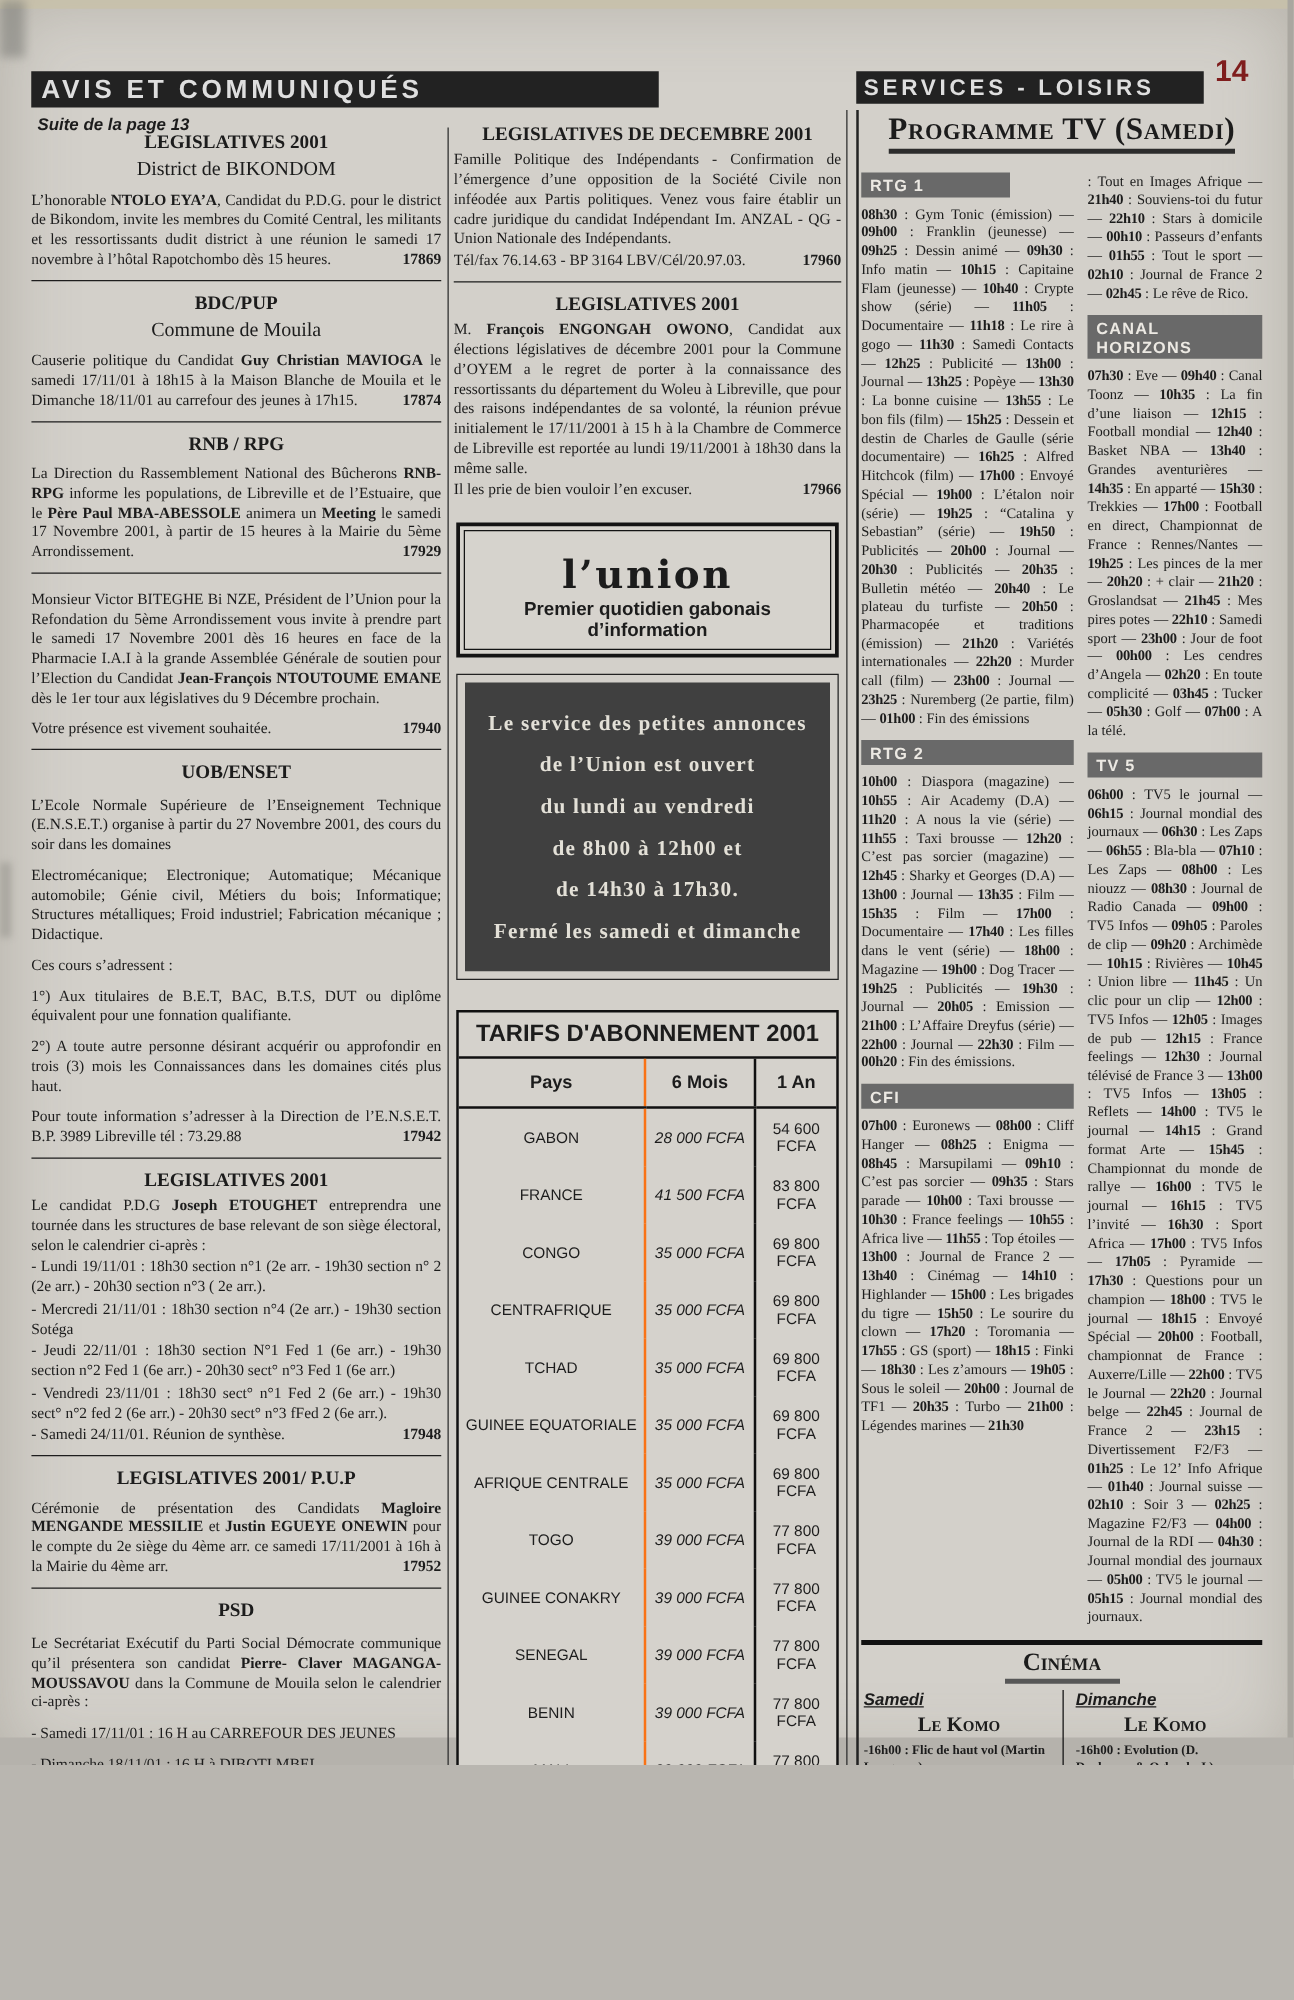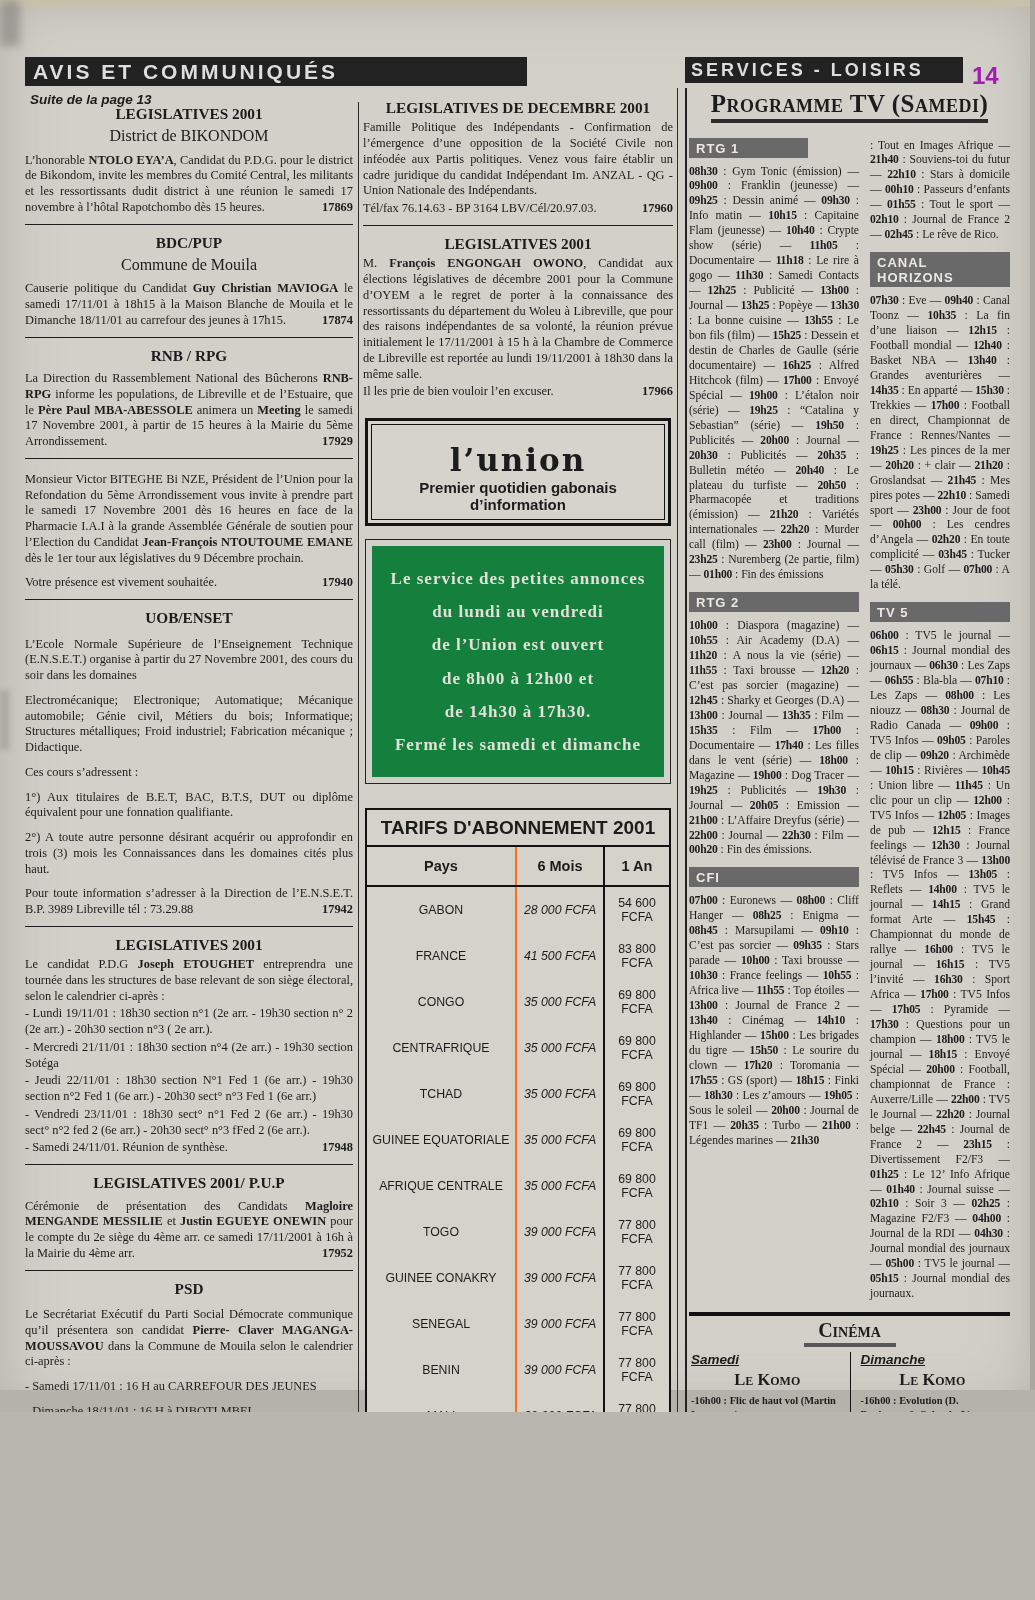--- a/index.html
+++ b/index.html
@@ -14,22 +14,22 @@
   .art-leftsmudge{left:0;top:690px;width:9px;height:60px;background:#8f8d86;filter:blur(3px);opacity:.5;}
   .art-bottomlight{left:0;right:0;top:1468px;height:132px;background:#d9d6d0;}
   .art-band1{right:30px;top:1475px;width:46px;height:125px;background:#4c4c49;filter:blur(3px);opacity:.75;}
   .art-band2{right:0;top:1475px;width:26px;height:125px;background:#70706c;filter:blur(3px);opacity:.7;}
   .art-bottomstrip{left:0;right:0;bottom:0;height:22px;background:#b5b2ac;}
   
   .hdr-bar{position:absolute;background:#222;color:#dedede;font-family:"Liberation Sans",sans-serif;
            font-weight:bold;letter-spacing:3px;display:flex;align-items:center;}
   .hdr-avis{left:25px;top:57px;width:494px;height:29px;font-size:21px;padding-left:8px;}
   .hdr-services{left:685px;top:57px;width:272px;height:26px;font-size:18px;padding-left:6px;}
-  .pagenum{position:absolute;left:972px;top:62px;font-family:"Liberation Sans",sans-serif;
-           font-weight:bold;font-size:24px;color:#a21caf;}
+  .pagenum{position:absolute;left:972px;top:44px;font-family:"Liberation Sans",sans-serif;
+           font-weight:bold;font-size:24px;color:#7f1d1d;}
   .suite{position:absolute;left:30px;top:92px;font-family:"Liberation Sans",sans-serif;
          font-weight:bold;font-style:italic;font-size:13.5px;}
   
   .content{position:absolute;left:25px;top:88px;width:985px;height:1352px;display:grid;
            grid-template-columns:328px 10px 310px 16px 1fr;overflow:hidden;}
   .gap1{border-left:1.5px solid #2b2b2b;margin-left:5px;margin-top:14px;}
   .gap2{border-left:1.5px solid #2b2b2b;border-right:2.5px solid #222;width:7px;margin-left:4px;}
   .col-left{padding-top:8px;}
   .col-mid{padding-top:2px;}
   .col-right{padding-top:0;}
@@ -42,21 +42,21 @@
   .ad.tight .ad-para{margin:2px 0 0;}
   .ad.airy .ad-para{margin:9px 0 0;}
   .ref{float:right;font-weight:bold;margin-left:10px;}
   
   .union-box{border:3px solid #131313;padding:3px;margin:10px 2px 0;background:#d6d3cd;}
   .union-inner{border:1.7px solid #131313;text-align:center;padding:17px 6px 6px;}
   .union-logo{font-weight:bold;font-size:31px;letter-spacing:2px;font-family:"DejaVu Serif",serif;}
   .union-tagline{font-family:"Liberation Sans",sans-serif;font-weight:bold;font-size:15px;margin-top:1px;}
   
   .service-frame{border:1.6px solid #222;padding:6px;margin:13px 2px 0;}
-  .service-inner{background:#15803d;color:#e3e0d7;text-align:center;padding:16px 6px;}
+  .service-inner{background:#404040;color:#e3e0d7;text-align:center;padding:16px 6px;}
   .service-line{font-weight:bold;font-size:17px;line-height:1.95;letter-spacing:1px;}
   
   .tariffs{border:2.5px solid #111;margin:24px 2px 0;background:#d5d2cc;}
   .tariffs-title{font-family:"Liberation Sans",sans-serif;font-weight:bold;font-size:19px;
                  text-align:center;padding:7px 0 6px;border-bottom:2px solid #111;}
   table.tar{border-collapse:collapse;width:100%;font-family:"Liberation Sans",sans-serif;}
   .tar th{font-size:14.5px;font-weight:bold;border-bottom:2px solid #111;height:36px;}
   .tar td{font-size:12.3px;text-align:center;height:44px;}
   .tar .c2,.tar .h2{border-left:2px solid #f97316;}
   .tar .c3,.tar .h3{border-left:2.5px solid #111;}
@@ -179,22 +179,22 @@
       <div class="union-box">
         <div class="union-inner">
           <div class="union-logo">l’union</div>
           <div class="union-tagline">Premier quotidien gabonais d’information</div>
         </div>
       </div>
 
       <div class="service-frame">
         <div class="service-inner" id="service-lines">
             <div class="service-line">Le service des petites annonces</div>
+            <div class="service-line">de l’Union est ouvert</div>
             <div class="service-line">du lundi au vendredi</div>
-            <div class="service-line">de l’Union est ouvert</div>
             <div class="service-line">de 8h00 à 12h00 et</div>
             <div class="service-line">de 14h30 à 17h30.</div>
             <div class="service-line">Fermé les samedi et dimanche</div>
           </div>
       </div>
 
       <div class="tariffs">
         <div class="tariffs-title">TARIFS D'ABONNEMENT 2001</div>
         <table class="tar">
           <thead>

